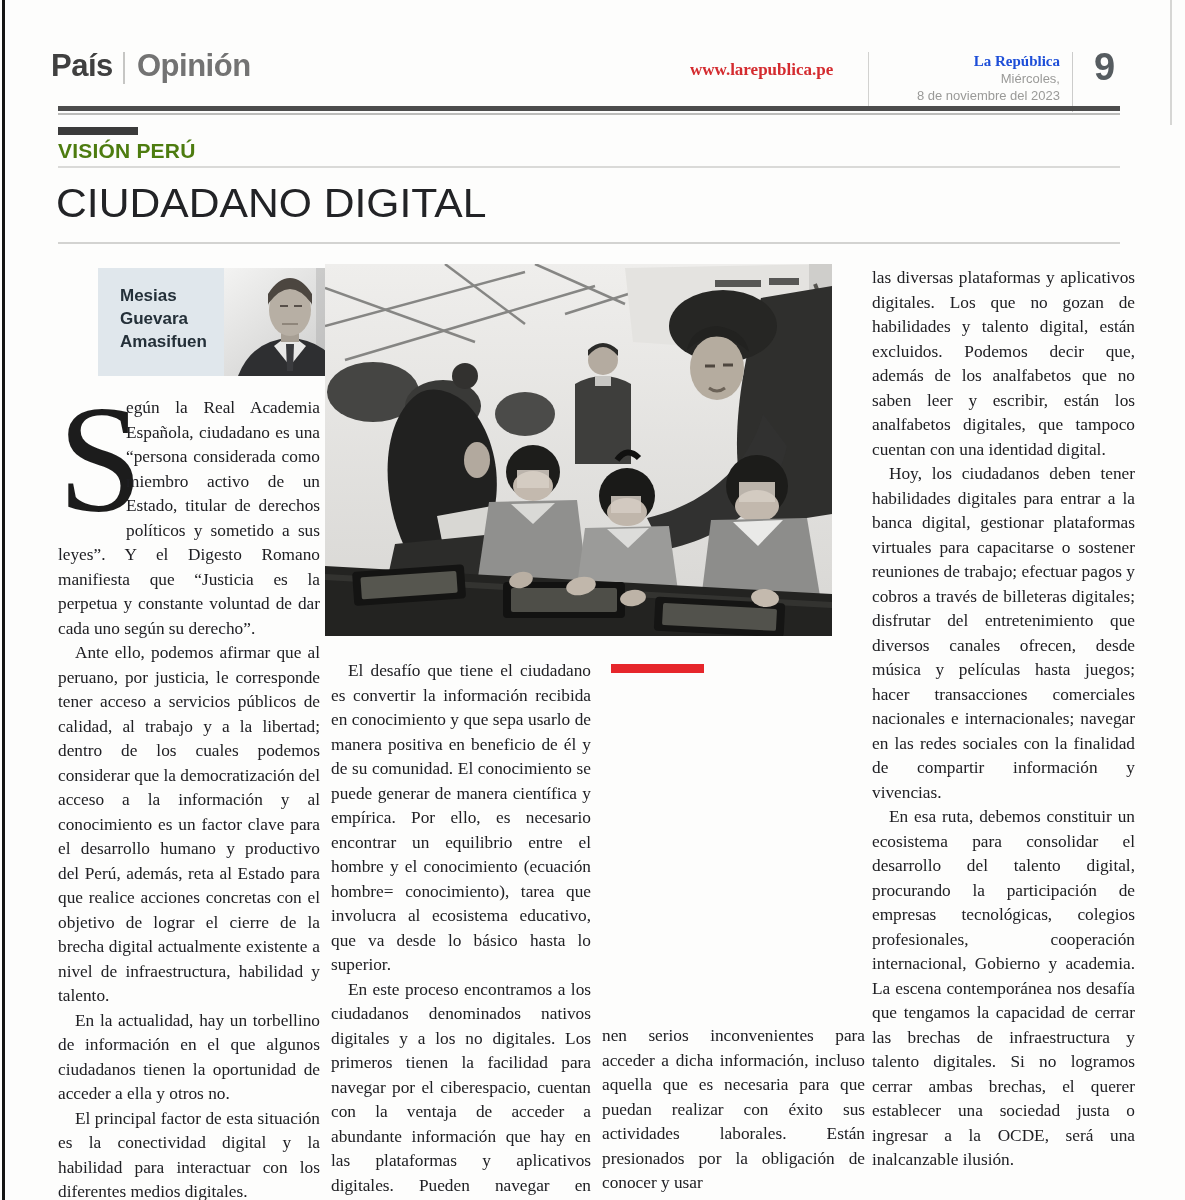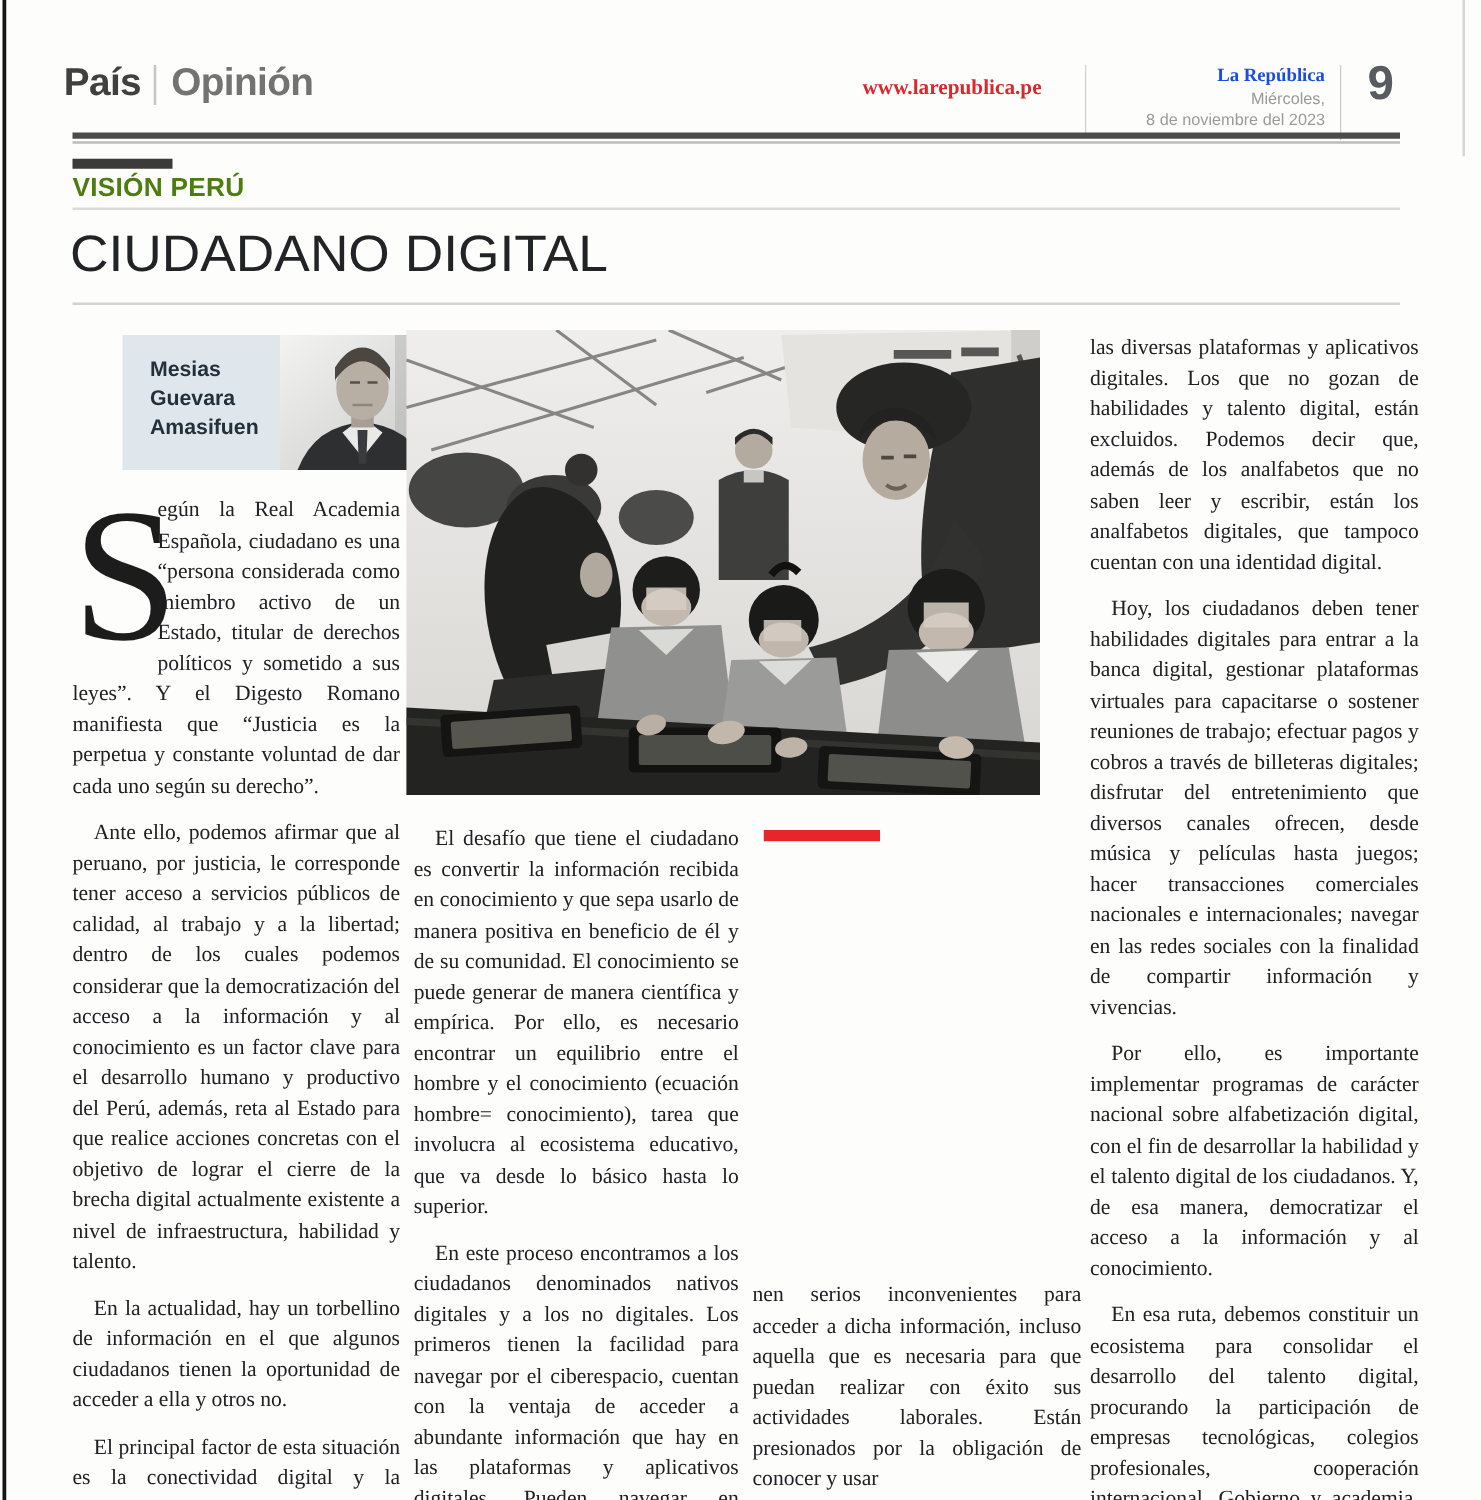--- a/index.html
+++ b/index.html
@@ -43,21 +43,21 @@
   .author-name { position:absolute; left:22px; top:16px; font-family:"Liberation Sans",sans-serif;
                  font-weight:bold; font-size:17px; line-height:23px; color:#243039; }
   .author-photo { position:absolute; right:0; top:0; width:132px; height:108px; }
 
   
   .article-photo { position:absolute; left:325px; top:264px; width:507px; height:372px; }
 
   
   .col { position:absolute; text-align:justify; font-size:17.3px; line-height:24.5px; color:#202024; }
   .col p { margin:0; }
-  .col p + p { text-indent:17px;margin-top:13px; }
+  .col p + p { text-indent:17px; }
   .col1 { left:58px;  top:396px;  width:262px; }
   .col2 { left:331px; top:659px;  width:260px; }
   .col3 { left:602px; top:1024px; width:263px; }
   .col4 { left:872px; top:266px;  width:263px; }
 
   .dropcap { float:left; width:62px; height:146px; font-family:"Liberation Serif",serif;
              font-weight:400; font-size:152px; line-height:128px; color:#1c1c1c; margin-right:6px; }
 
   
   .quote-wrap { position:absolute; left:611px; top:664px; width:252px; }
@@ -230,15 +230,14 @@
   <div class="quote-bar"></div>
 </div>
 
 <div class="col col3">
   <p>nen serios inconvenientes para acceder a dicha información, incluso aquella que es necesaria para que puedan realizar con éxito sus actividades laborales. Están presionados por la obligación de conocer y usar</p>
 </div>
 
 <div class="col col4">
   <p>las diversas plataformas y aplicativos digitales. Los que no gozan de habilidades y talento digital, están excluidos. Podemos decir que, además de los analfabetos que no saben leer y escribir, están los analfabetos digitales, que tampoco cuentan con una identidad digital.</p>
   <p>Hoy, los ciudadanos deben tener habilidades digitales para entrar a la banca digital, gestionar plataformas virtuales para capacitarse o sostener reuniones de trabajo; efectuar pagos y cobros a través de billeteras digitales; disfrutar del entretenimiento que diversos canales ofrecen, desde música y películas hasta juegos; hacer transacciones comerciales nacionales e internacionales; navegar en las redes sociales con la finalidad de compartir información y vivencias.</p>
-  <p>Por ello, es importante implementar programas de carácter nacional sobre alfabetización digital, con el fin de desarrollar la habilidad y el talento digital de los ciudadanos. Y, de esa manera, democratizar el acceso a la información y al conocimiento.</p>
   <p>En esa ruta, debemos constituir un ecosistema para consolidar el desarrollo del talento digital, procurando la participación de empresas tecnológicas, colegios profesionales, cooperación internacional, Gobierno y academia. La escena contemporánea nos desafía que tengamos la capacidad de cerrar las brechas de infraestructura y talento digitales. Si no logramos cerrar ambas brechas, el querer establecer una sociedad justa o ingresar a la OCDE, será una inalcanzable ilusión.</p>
 </div>
 
 </body></html>

